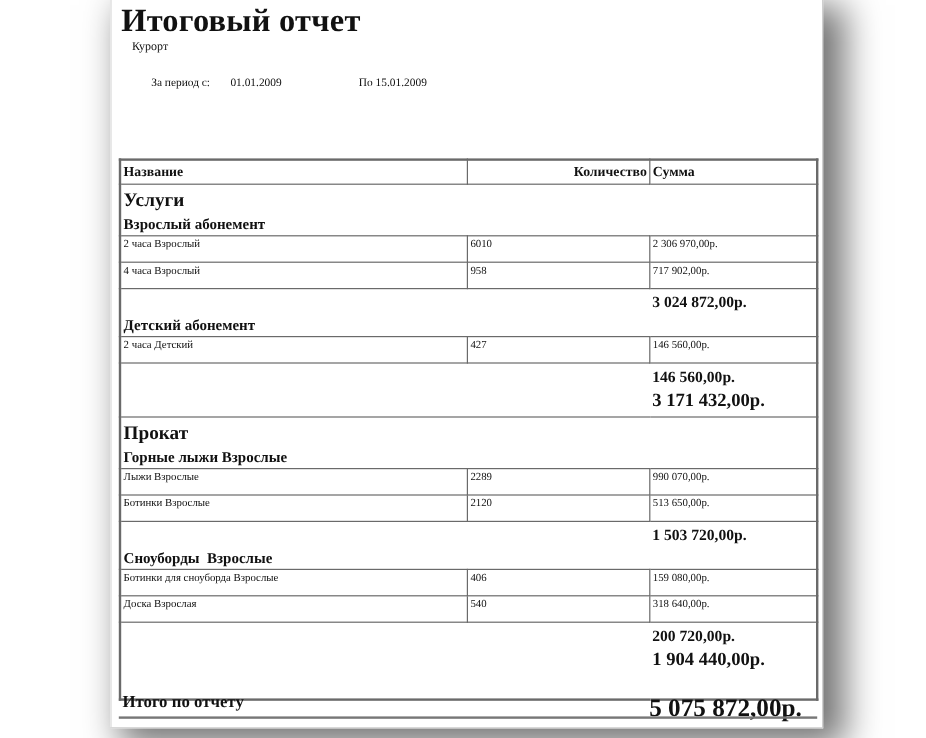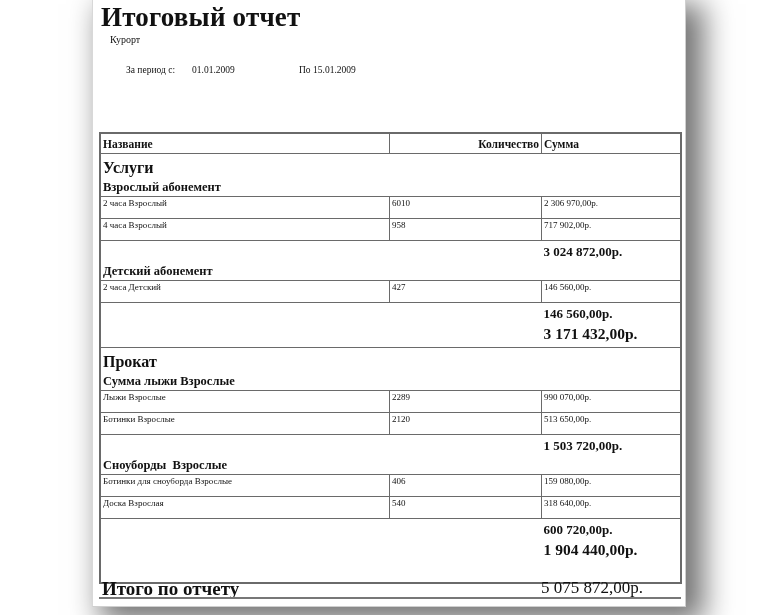--- a/index.html
+++ b/index.html
@@ -29,22 +29,22 @@
   table.rep td { padding:0 2px; vertical-align:top; }
   .c1 { width:284px; } .c2 { width:147px;text-align:right; }
   tr.hdr td { border:1.5px solid #6a6a6a; font-weight:bold; font-size:11.5px; height:19px; vertical-align:middle; }
   tr.item td { border:1.5px solid #6a6a6a; font-size:9px; height:20px; vertical-align:top; padding-top:1px; }
   tr.group td { border-top:1.5px solid #6a6a6a; }
   .grp-title { font-size:16px; font-weight:bold; line-height:20px; }
   .sub-title { font-size:12.5px; font-weight:bold; line-height:18px; }
   .sum1 { font-size:13px; font-weight:bold; line-height:18px; }
   .sum2 { font-size:15.5px; font-weight:bold; line-height:22px; }
 
-  .total-label { position:absolute; left:9px; top:578px; font-size:19px; font-weight:bold; }
-  .total-value { position:absolute; left:448px; top:578px; font-size:17px; font-weight:normal; }
+  .total-label { position:absolute; left:9px; top:578px; font-size:14px; font-weight:bold; }
+  .total-value { position:absolute; left:448px; top:578px; font-size:21px; font-weight:bold; }
   .total-line { position:absolute; left:6px; top:597px; width:582px; height:2px; background:#777; }
 </style>
 </head>
 <body>
 
 <div class="shadow"></div>
 <div class="page">
   <div class="title">Итоговый отчет</div>
   <div class="subtitle">Курорт</div>
   <div class="period">
@@ -95,21 +95,21 @@
         <td colspan="2"></td>
         <td style="padding-top:2px;padding-bottom:2px">
           <div class="sum1">146 560,00р.</div>
           <div class="sum2">3 171 432,00р.</div>
         </td>
       </tr>
 
       <tr class="group">
         <td colspan="3" style="padding-top:4px">
           <div class="grp-title">Прокат</div>
-          <div class="sub-title">Сумма лыжи Взрослые</div>
+          <div class="sub-title">Горные лыжи Взрослые</div>
         </td>
       </tr>
       <tr class="item">
         <td>Лыжи Взрослые</td>
         <td>2289</td>
         <td>990 070,00р.</td>
       </tr>
       <tr class="item">
         <td>Ботинки Взрослые</td>
         <td>2120</td>
@@ -129,21 +129,21 @@
         <td>159 080,00р.</td>
       </tr>
       <tr class="item">
         <td>Доска Взрослая</td>
         <td>540</td>
         <td>318 640,00р.</td>
       </tr>
       <tr class="group">
         <td colspan="2"></td>
         <td style="padding-top:2px;padding-bottom:21px">
-          <div class="sum1">600 720,00р.</div>
+          <div class="sum1">200 720,00р.</div>
           <div class="sum2">1 904 440,00р.</div>
         </td>
       </tr>
     </tbody>
   </table>
 
   <div class="total-label">Итого по отчету</div>
   <div class="total-value">5 075 872,00р.</div>
   <div class="total-line"></div>
 </div>

